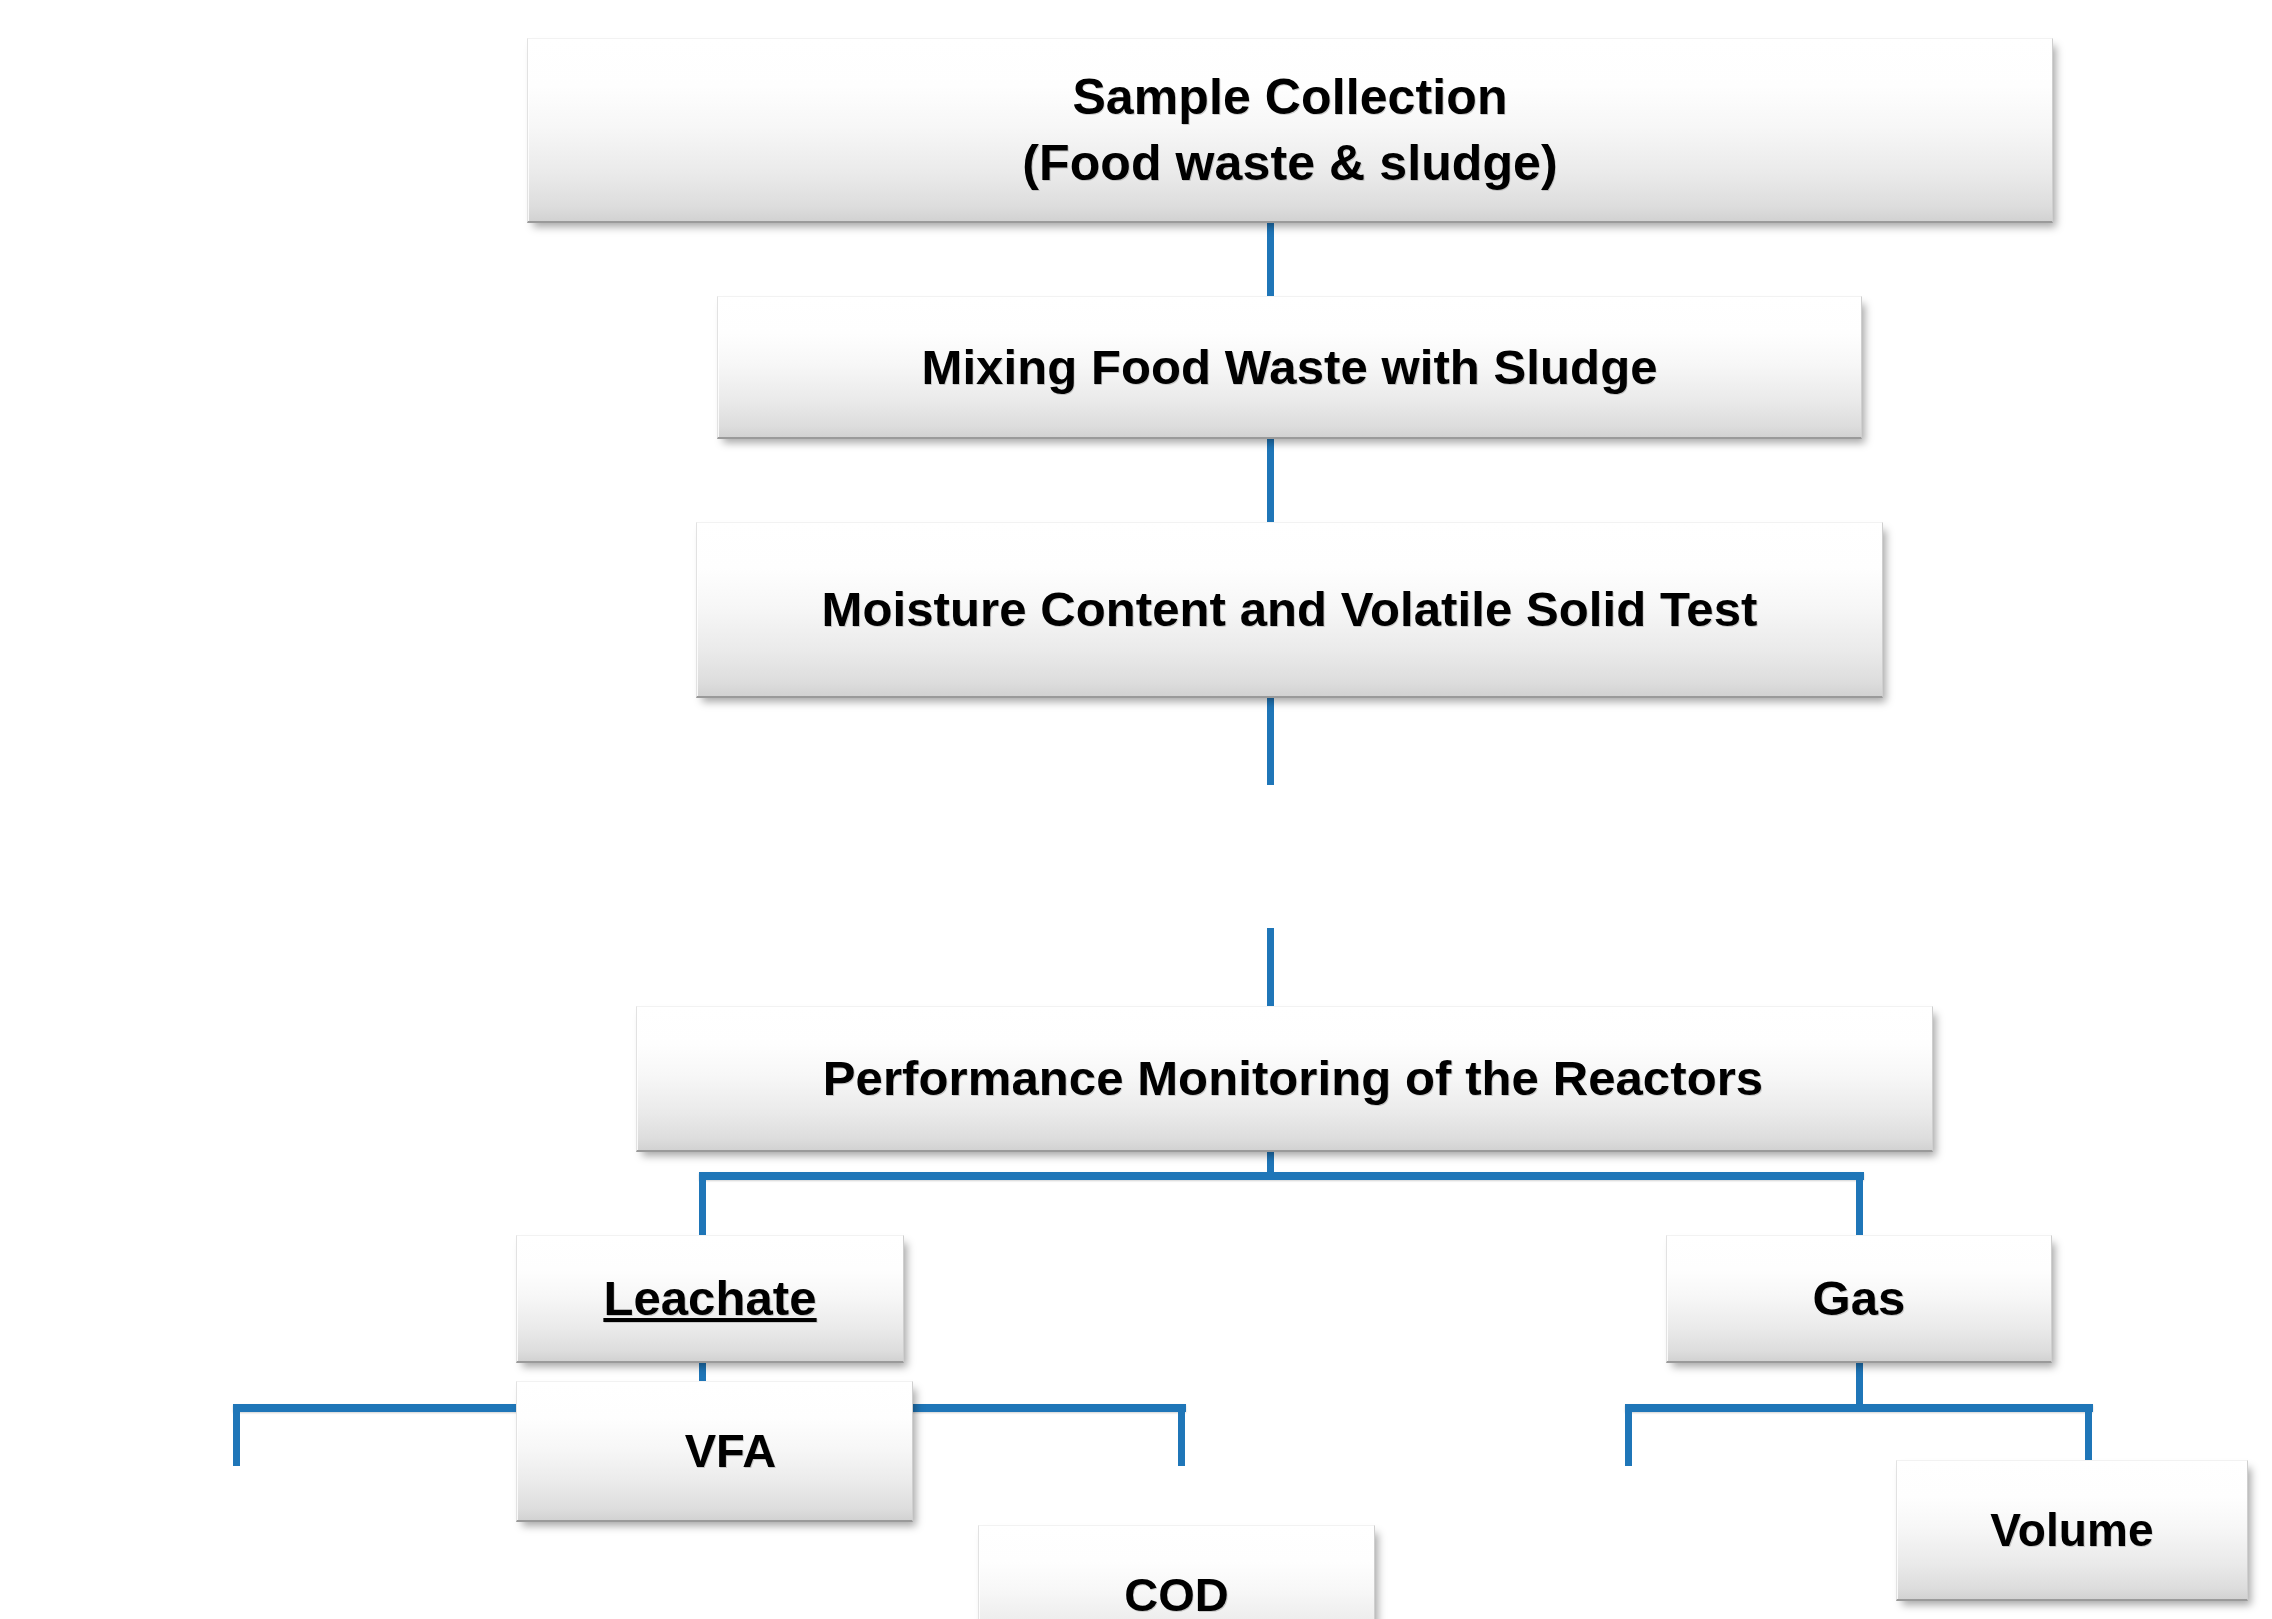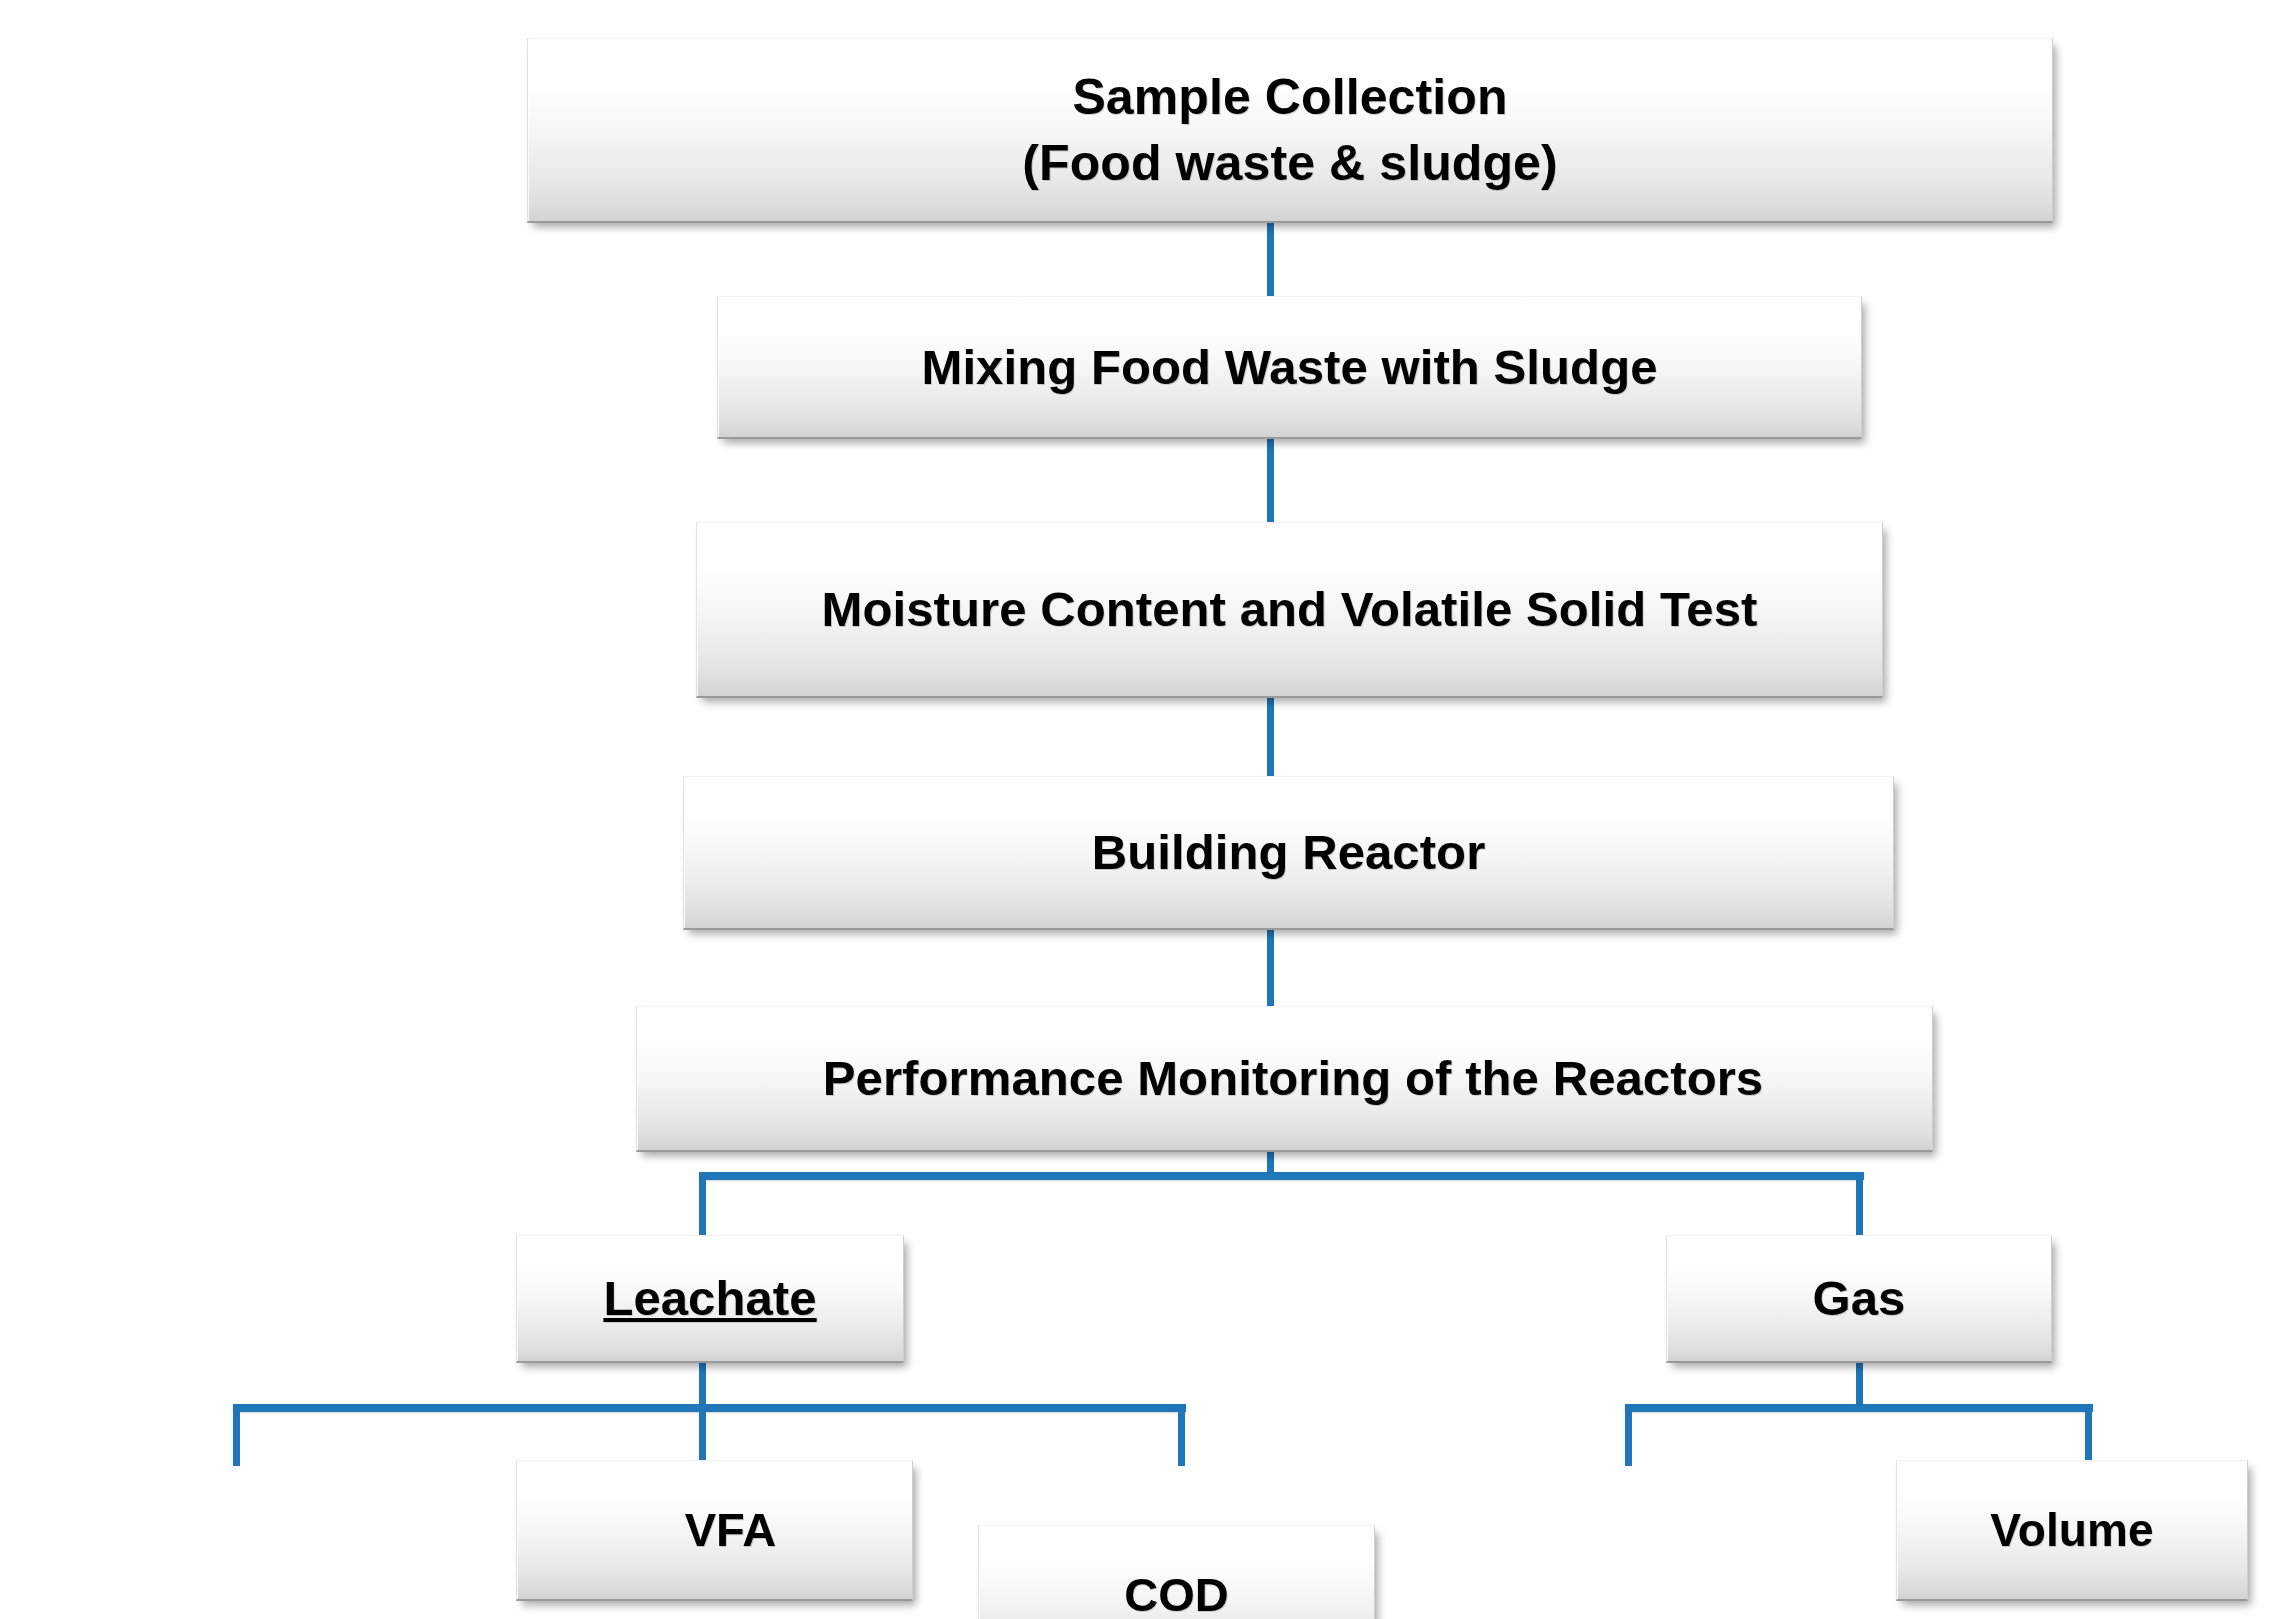--- a/index.html
+++ b/index.html
@@ -107,38 +107,35 @@
   </div>
 
   <div class="node" style="left:696px; top:296px; width:1145px; height:143px;">
     <span class="label lbl-lg">Mixing Food Waste with Sludge</span>
   </div>
 
   <div class="node" style="left:675px; top:522px; width:1187px; height:176px;">
     <span class="label lbl-lg">Moisture Content and Volatile Solid Test</span>
   </div>
 
-  <div class="node" style="left:662px; top:776px; width:1211px; height:154px;">
-    <span class="label lbl-lg">Building Reactor</span>
-  </div>
 
   <div class="node" style="left:615px; top:1006px; width:1297px; height:146px;padding-left:17px;">
     <span class="label lbl-lg">Performance Monitoring of the Reactors</span>
   </div>
 
   <div class="node" style="left:495px; top:1235px; width:388px; height:128px;text-decoration:underline;">
     <span class="label lbl-lg">Leachate</span>
   </div>
 
   <div class="node" style="left:1645px; top:1235px; width:386px; height:128px;">
     <span class="label lbl-lg">Gas</span>
   </div>
 
 
-  <div class="node" style="left:495px; top:1460px; width:397px; height:141px;padding-left:32px;">
+  <div class="node" style="left:495px; top:1381px; width:397px; height:141px;padding-left:32px;">
     <span class="label lbl-md">VFA</span>
   </div>
 
   <div class="node" style="left:957px; top:1525px; width:397px; height:141px;">
     <span class="label lbl-md">COD</span>
   </div>
 
 
   <div class="node" style="left:1875px; top:1460px; width:352px; height:141px;">
     <span class="label lbl-sm">Volume</span>

